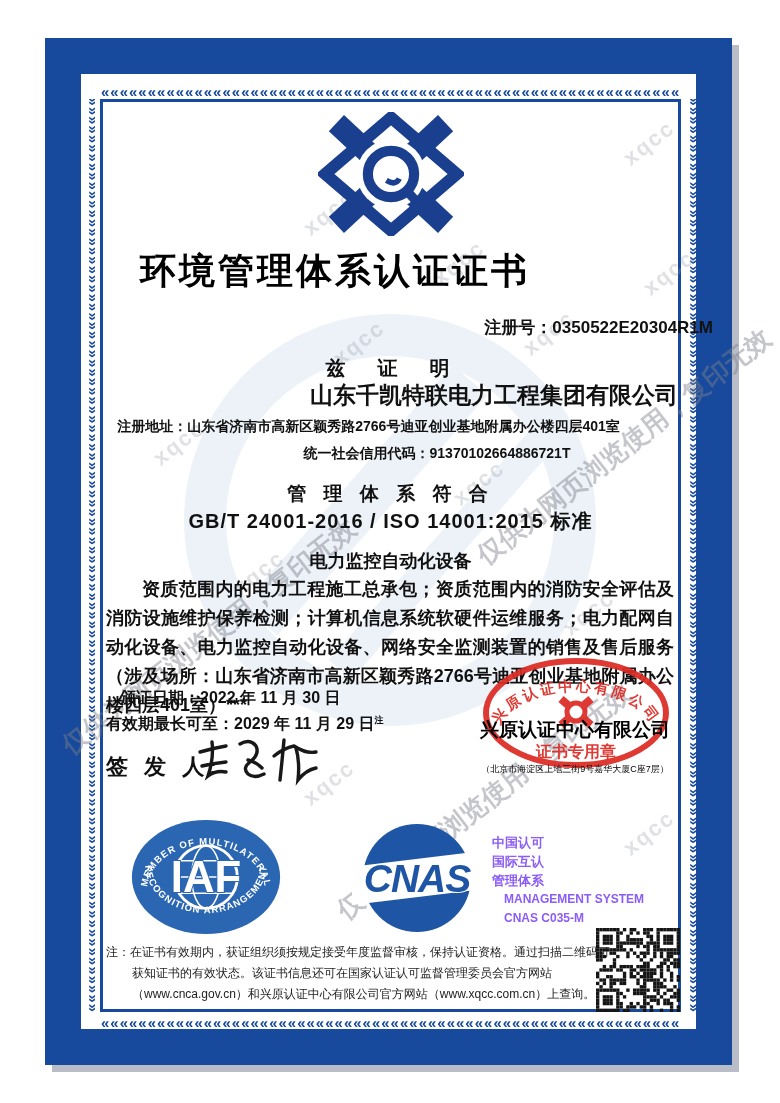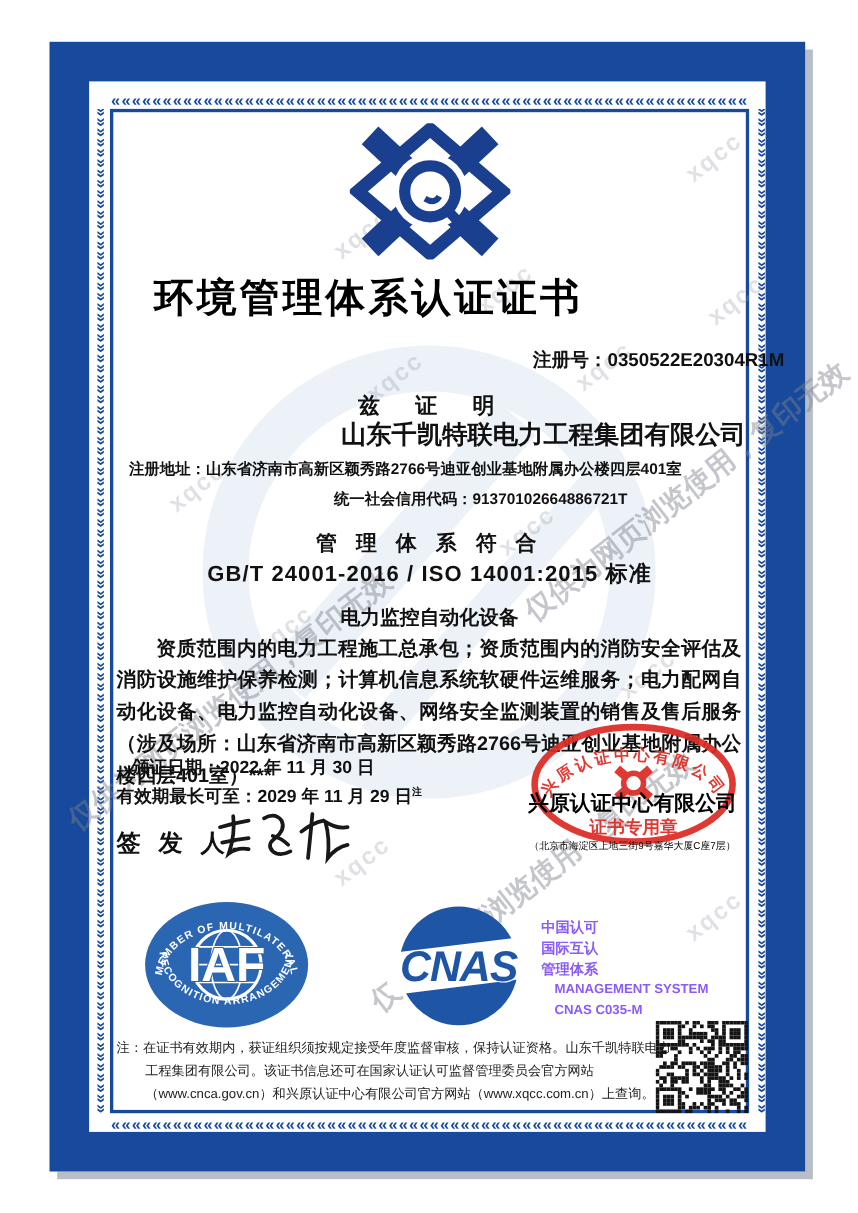--- a/index.html
+++ b/index.html
@@ -188,21 +188,21 @@
 </svg>
 
 <div class="abs cnas-text">
   <div>中国认可</div>
   <div>国际互认</div>
   <div>管理体系</div>
   <div class="lat">MANAGEMENT SYSTEM</div>
   <div class="lat">CNAS C035-M</div>
 </div>
 
-<div class="abs footnote">注：在证书有效期内，获证组织须按规定接受年度监督审核，保持认证资格。山东千凯特联电力工程集团有限公司。该证书信息还可在国家认证认可监督管理委员会官方网站（www.cnca.gov.cn）和兴原认证中心有限公司官方网站（www.xqcc.com.cn）上查询。</div>
+<div class="abs footnote">注：在证书有效期内，获证组织须按规定接受年度监督审核，保持认证资格。通过扫描二维码可获知证书的有效状态。该证书信息还可在国家认证认可监督管理委员会官方网站（www.cnca.gov.cn）和兴原认证中心有限公司官方网站（www.xqcc.com.cn）上查询。</div>
 <div class="abs qr"><svg width="84" height="84" xmlns="http://www.w3.org/2000/svg">
       <rect x="0.00" y="0.00" width="3.36" height="3.36" fill="#141414"></rect>
       <rect x="3.36" y="0.00" width="3.36" height="3.36" fill="#141414"></rect>
       <rect x="6.72" y="0.00" width="3.36" height="3.36" fill="#141414"></rect>
       <rect x="10.08" y="0.00" width="3.36" height="3.36" fill="#141414"></rect>
       <rect x="13.44" y="0.00" width="3.36" height="3.36" fill="#141414"></rect>
       <rect x="16.80" y="0.00" width="3.36" height="3.36" fill="#141414"></rect>
       <rect x="20.16" y="0.00" width="3.36" height="3.36" fill="#141414"></rect>
       <rect x="26.88" y="0.00" width="3.36" height="3.36" fill="#141414"></rect>
       <rect x="33.60" y="0.00" width="3.36" height="3.36" fill="#141414"></rect>

